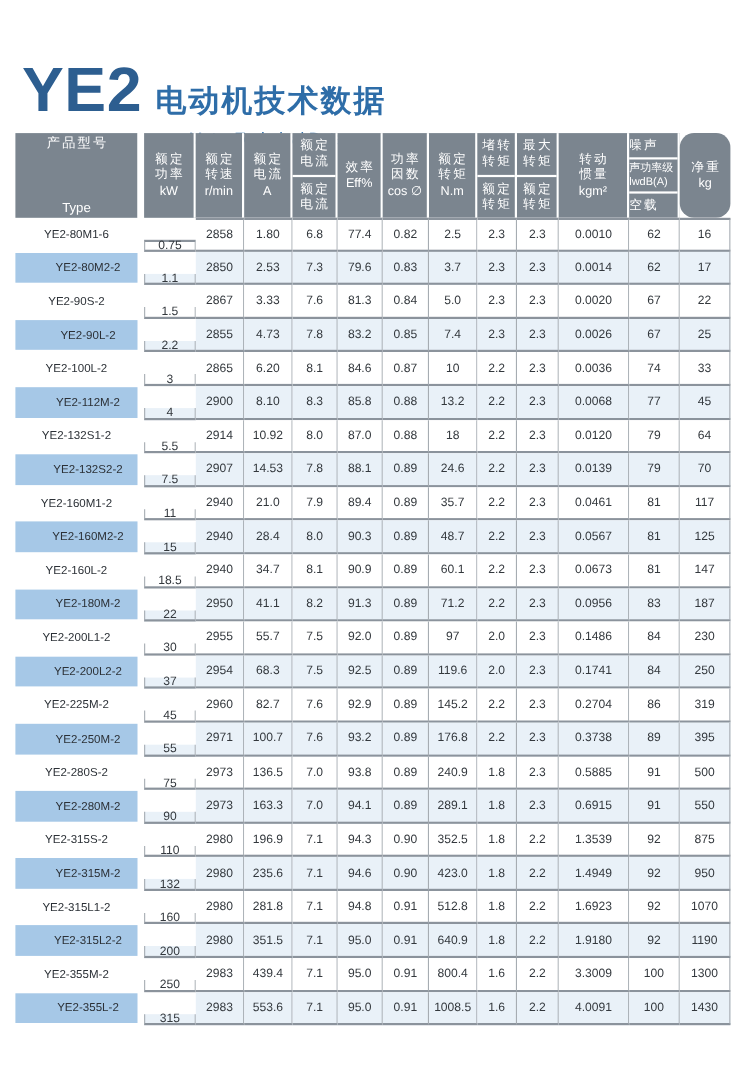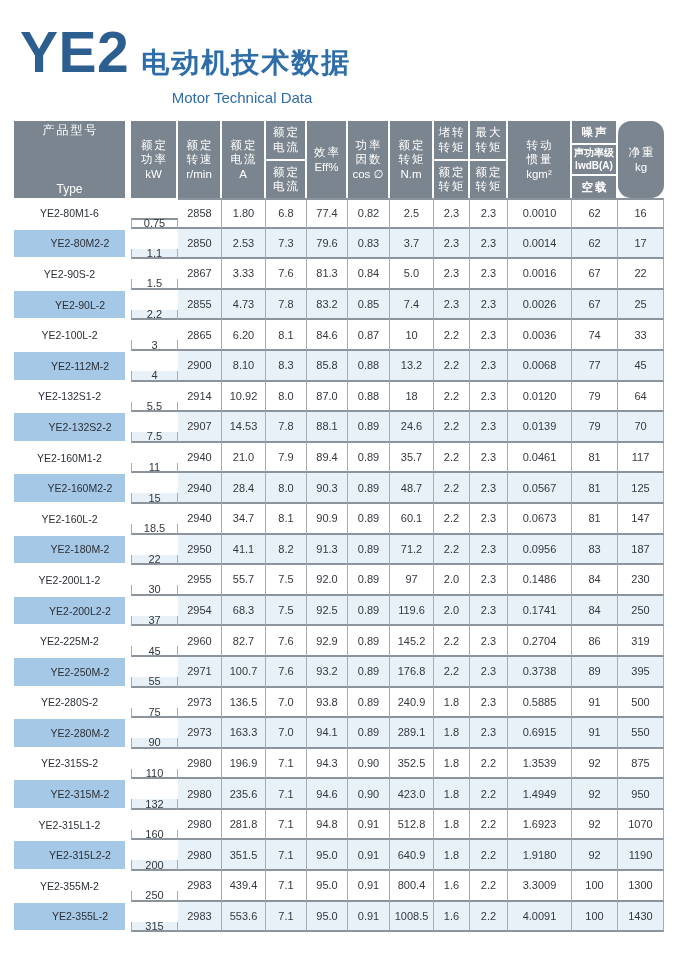--- a/index.html
+++ b/index.html
@@ -5,21 +5,21 @@
   html,body { margin:0; padding:0; }
   body {
     width:678px; height:979px; background:#ffffff; overflow:hidden;
     font-family:"Liberation Sans","DejaVu Sans",sans-serif;
   }
   
   .titlebar { padding:24px 0 0 20px; height:121px; box-sizing:border-box; }
   .title-row { display:flex; align-items:baseline; }
   .brand {
     font-size:57px; font-weight:bold; line-height:1;
-    color:var(--title-blue,#2d5e90); letter-spacing:0.5px;
+    color:var(--title-blue,#2d5e90); letter-spacing:0.5px;margin-top:30px;
   }
   .zh {
     font-size:28px; font-weight:bold; margin-left:12px; letter-spacing:2px;
     color:var(--accent-blue,#2e6da8);
   }
   .en {
     margin-left:127px; width:190px; text-align:center; margin-top:7px;
     font-size:15px; color:var(--accent-blue,#2e6da8);
   }
   
@@ -41,21 +41,21 @@
   .type-h .hline { font-size:12px; }
   .split { padding:0; }
   .split .hpart {
     flex:1; width:100%; display:flex; flex-direction:column;
     justify-content:center; align-items:center; box-sizing:border-box;
   }
   .split .hpart:first-child { border-bottom:2px solid #fff; }
   .noise { padding:0; }
   .noise .npart {
     width:100%; display:flex; flex-direction:column; justify-content:center;
-    align-items:center; box-sizing:border-box;font-weight:bold;
+    align-items:flex-start; box-sizing:border-box;
   }
   .noise .n1 { flex:0.95; border-bottom:2px solid #fff; }
   .noise .n2 { flex:1.25; border-bottom:2px solid #fff; }
   .noise .n2 .hline { font-size:10px; letter-spacing:0; margin-right:0; }
   .noise .n3 { flex:0.95; }
   
   .cell {
     display:flex; align-items:center; justify-content:center;
     font-size:11px; color:#33383d; background:#fff; box-sizing:border-box;
     border-right:1px solid var(--grid-line,#a6acb2);
@@ -208,21 +208,21 @@
     <div class="gapcell"></div>
     <div class="cell first-col">1.5</div>
     <div class="cell">2867</div>
     <div class="cell">3.33</div>
     <div class="cell">7.6</div>
     <div class="cell">81.3</div>
     <div class="cell">0.84</div>
     <div class="cell">5.0</div>
     <div class="cell">2.3</div>
     <div class="cell">2.3</div>
-    <div class="cell">0.0016</div>
+    <div class="cell">0.0020</div>
     <div class="cell">67</div>
     <div class="cell">22</div>
     <div class="tcell">
       <div class="tfill hl">YE2-90L-2</div>
     </div>
     <div class="gapcell"></div>
     <div class="cell alt first-col">2.2</div>
     <div class="cell alt">2855</div>
     <div class="cell alt">4.73</div>
     <div class="cell alt">7.8</div>

